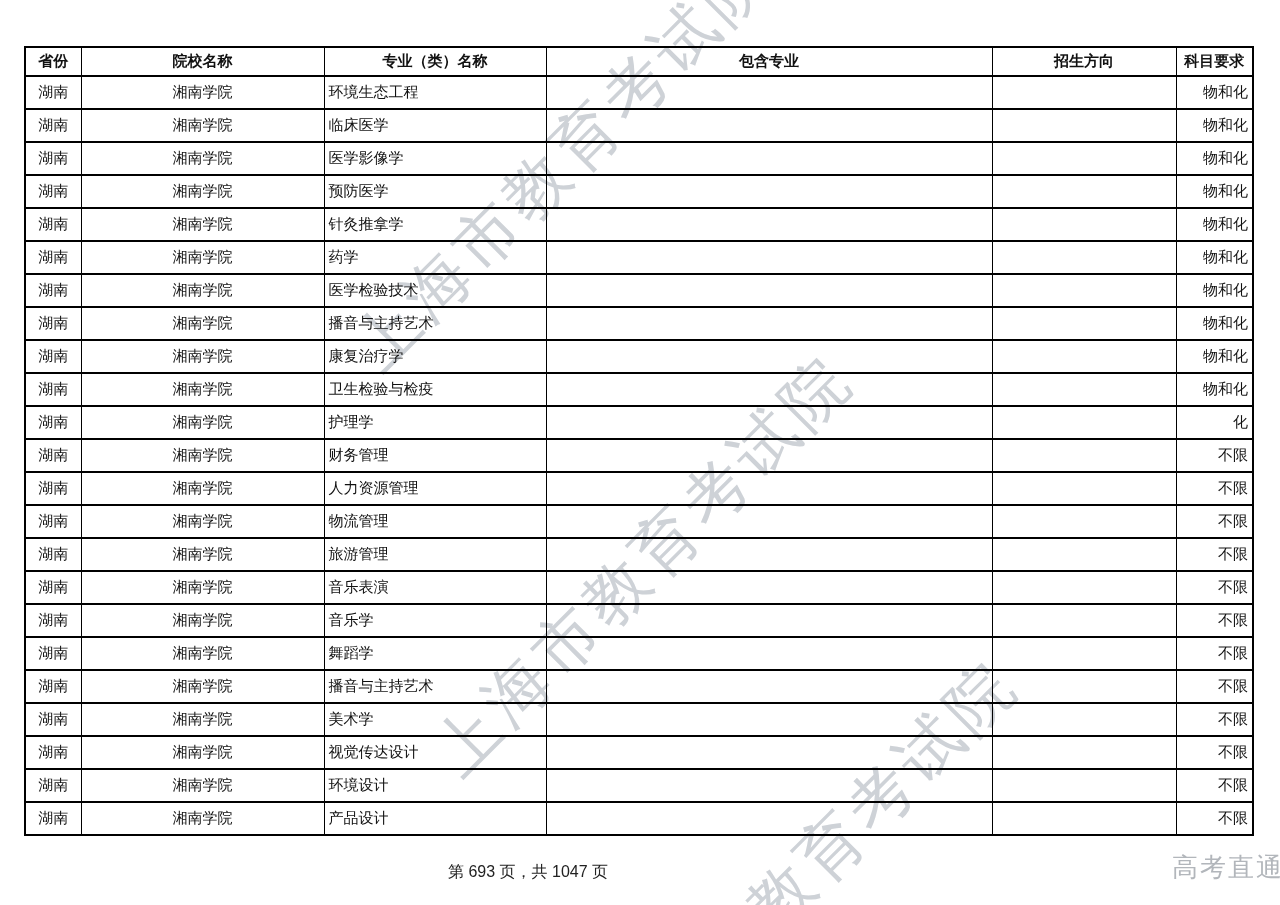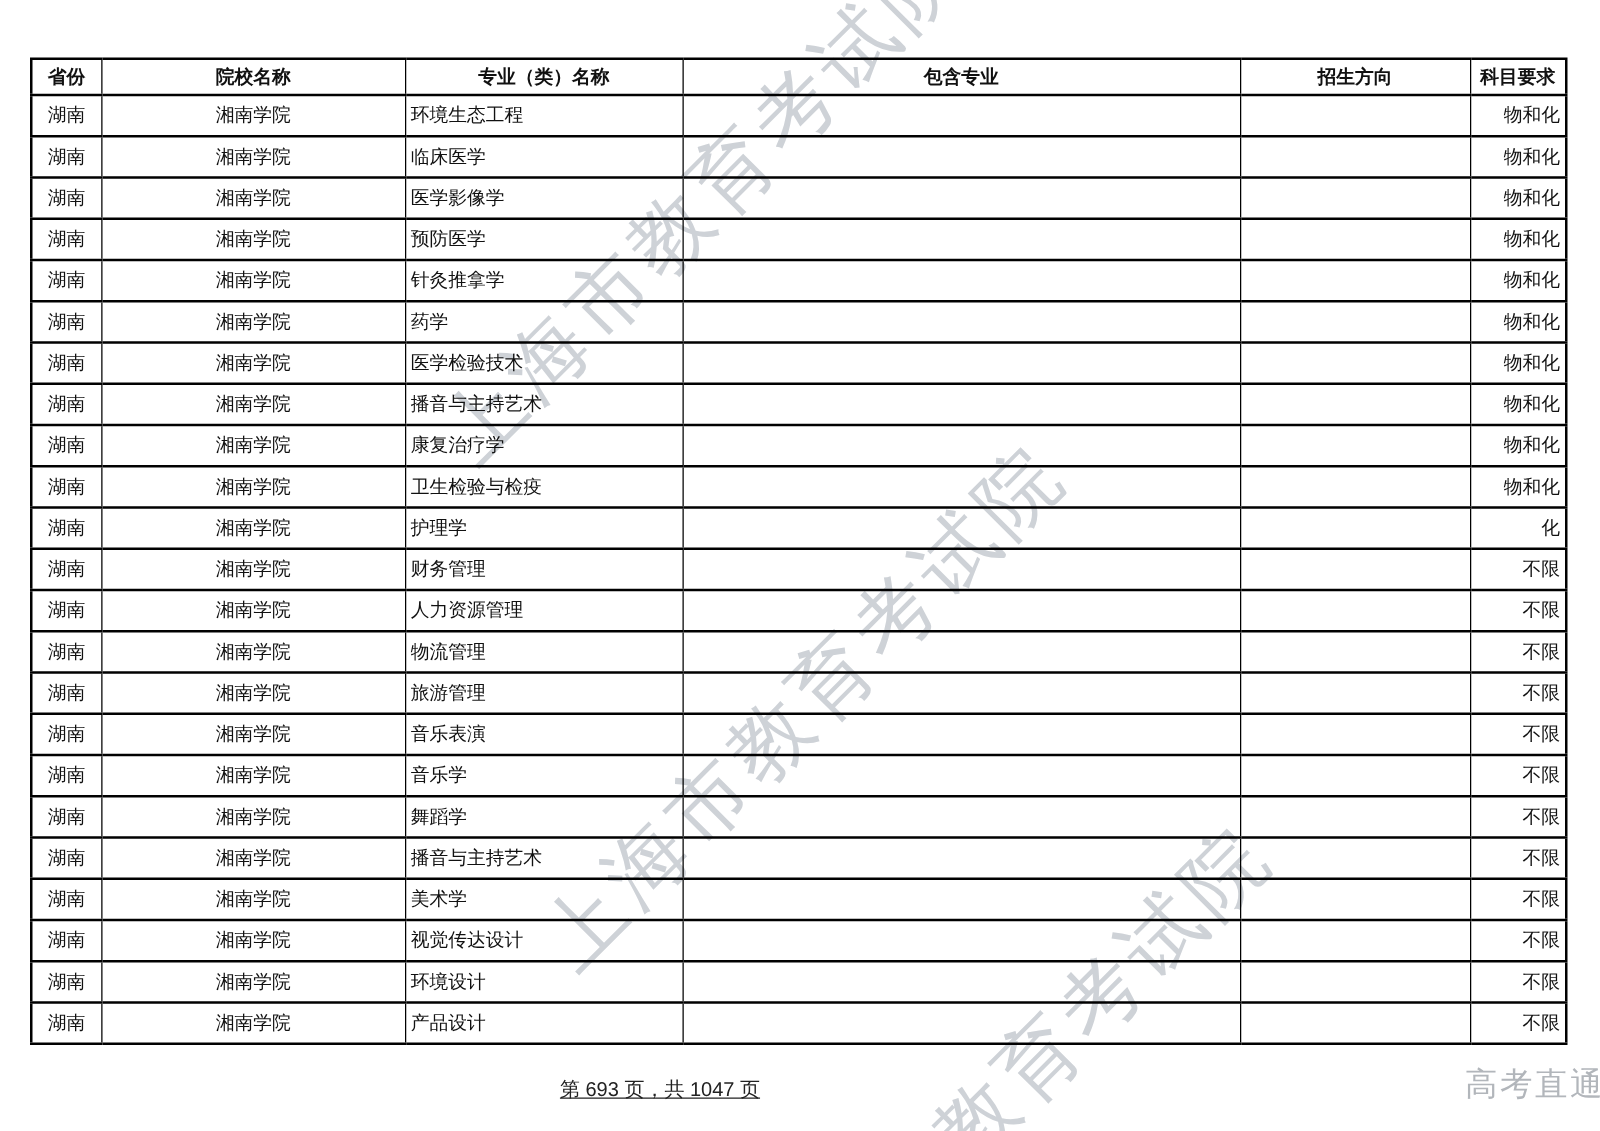--- a/index.html
+++ b/index.html
@@ -90,21 +90,20 @@
   
   .footer {
     position: absolute;
     left: 0;
     top: 862px;
     width: 1056px;
     text-align: center;
     font-size: 16px;
     color: #222;
     z-index: 2;
-    text-decoration: underline;
   }
 </style>
 </head>
 <body>
 
 <div class="page">
 
   <div class="watermark w1">上海市教育考试院</div>
   <div class="watermark w2">上海市教育考试院</div>
   <div class="watermark w3">上海市教育考试院</div>

